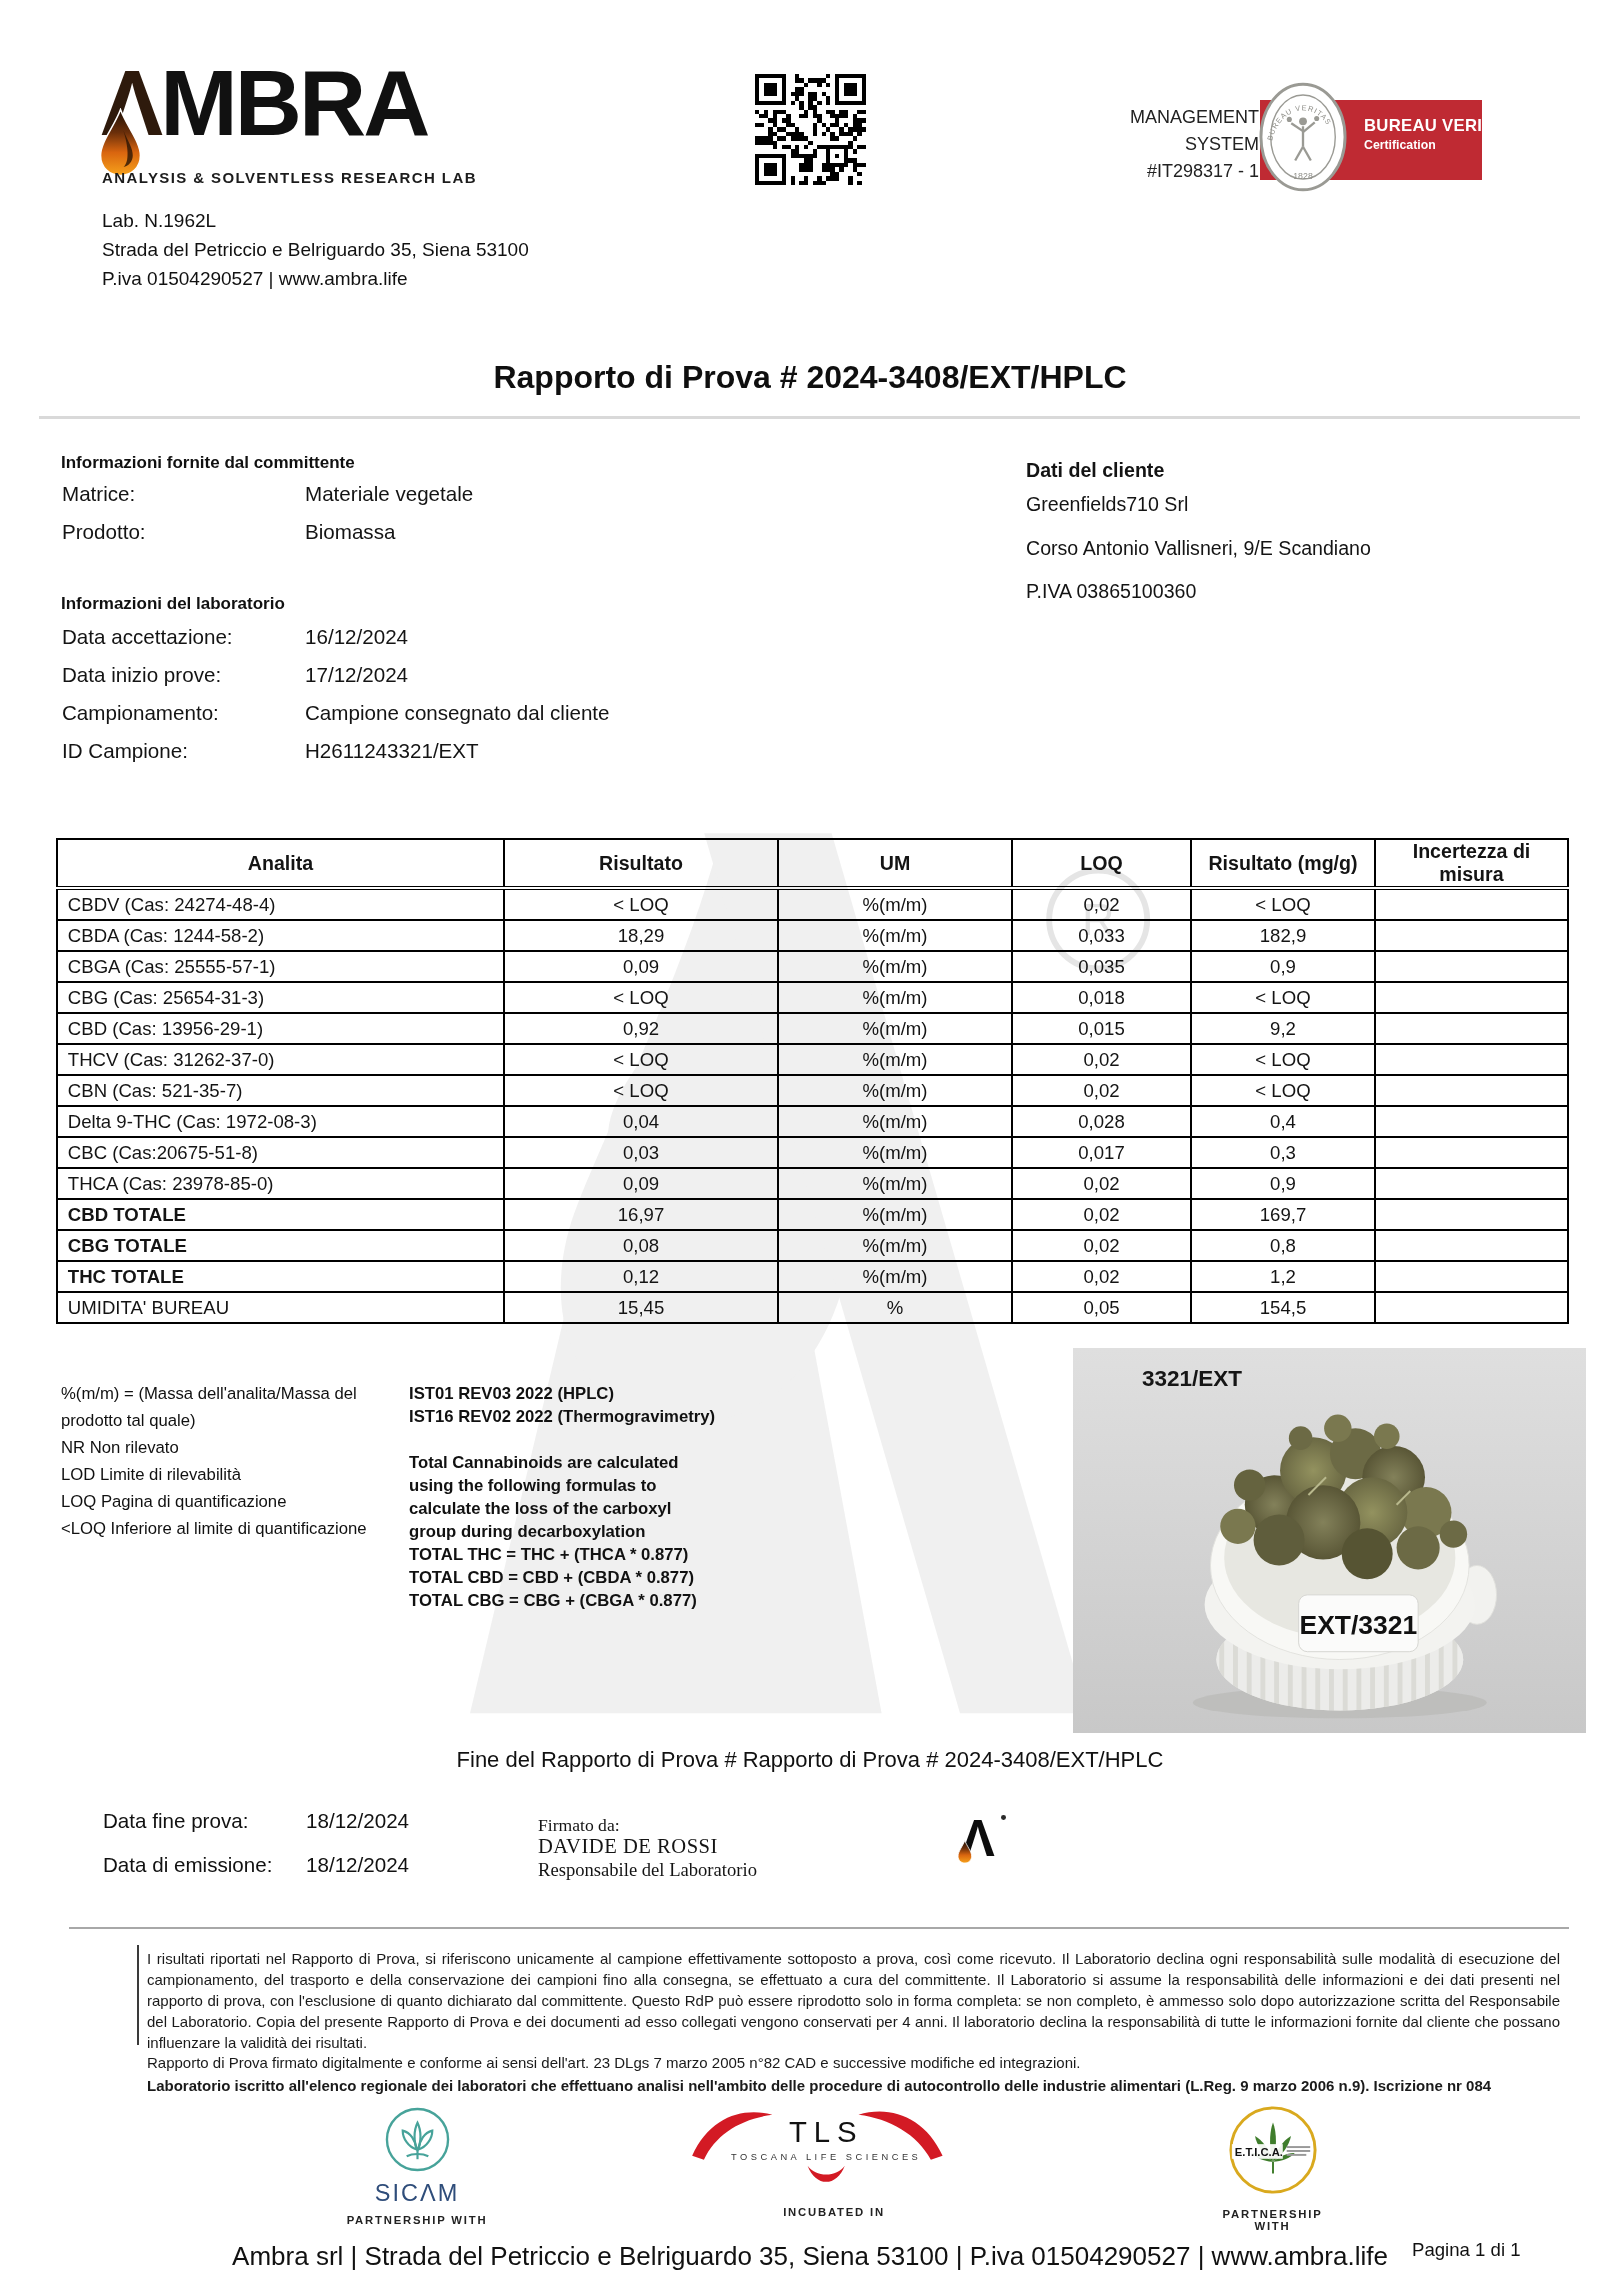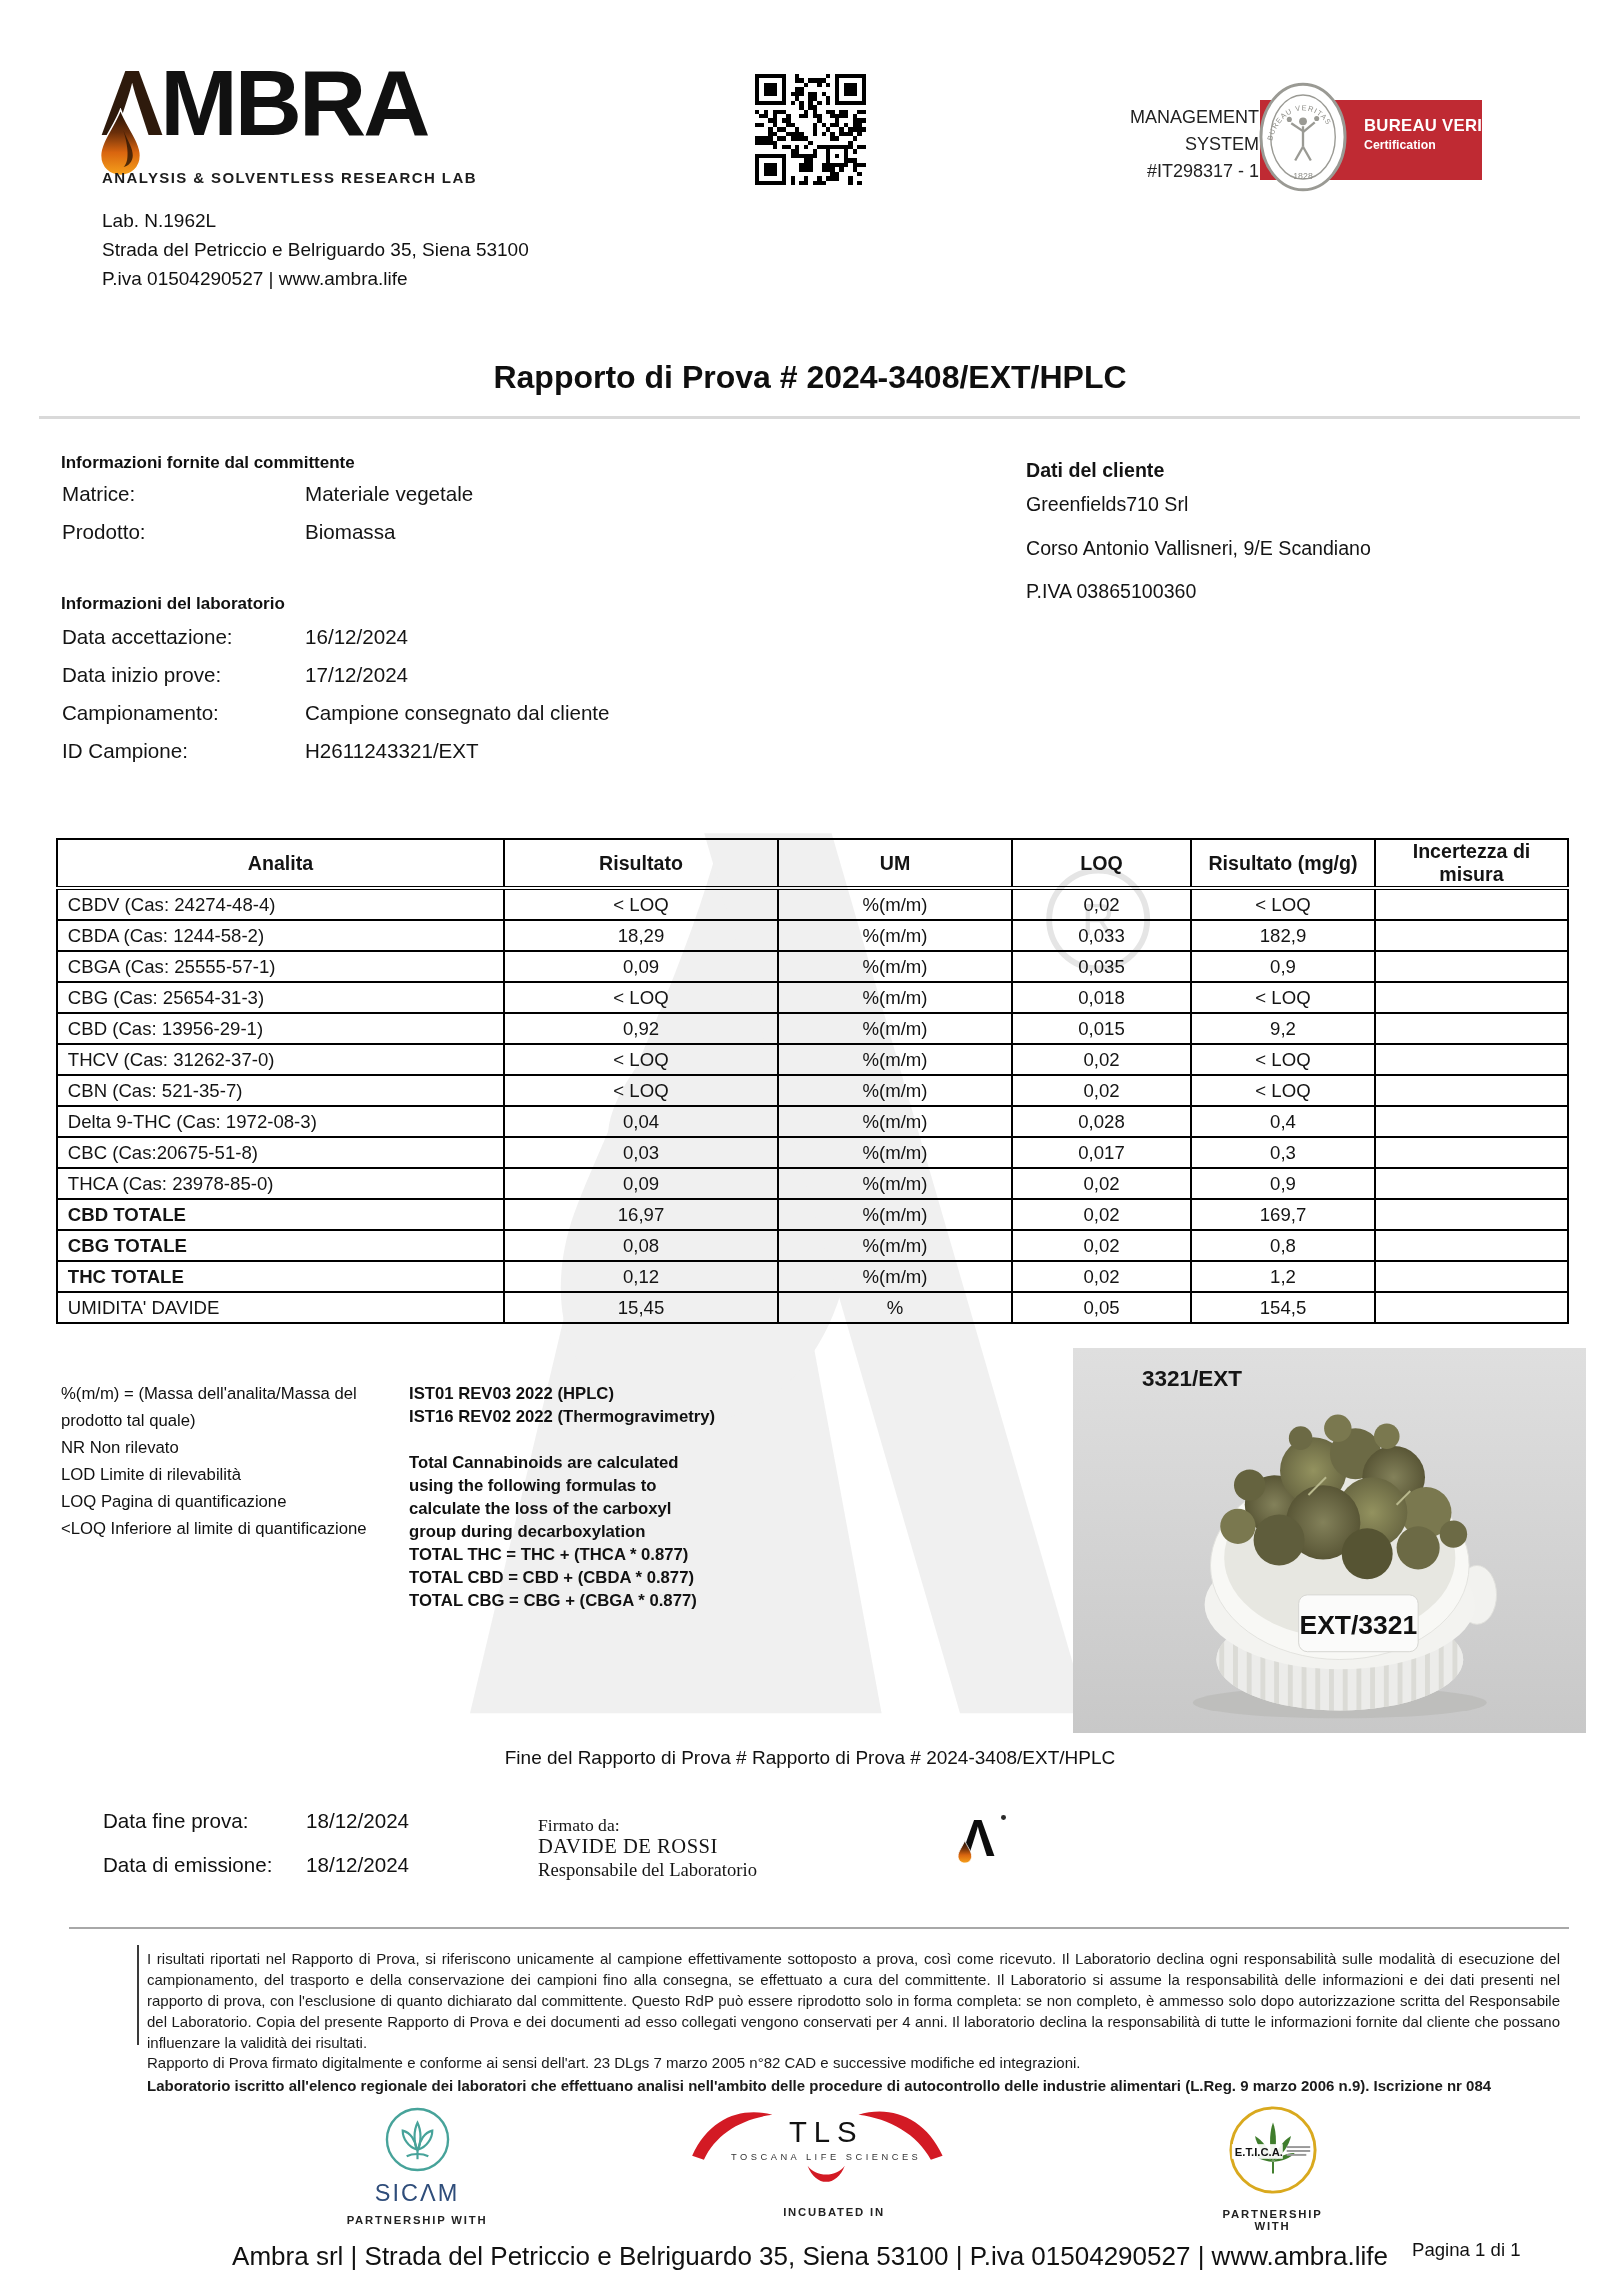--- a/index.html
+++ b/index.html
@@ -46,21 +46,21 @@
   .fn-left{position:absolute;left:61px;top:1380px;width:338px;font-size:16.7px;line-height:27px;color:#111;}
   .fn-mid{position:absolute;left:409px;top:1382px;width:353px;font-size:16.7px;font-weight:bold;
           line-height:23px;color:#111;}
   .fn-mid div{min-height:23px;}
 
   
   .photo{position:absolute;left:1073px;top:1348px;width:513px;height:385px;
          background:linear-gradient(180deg,#dfdfdf,#c8c8c8);}
   .photo-label{position:absolute;left:69px;top:17.6px;font-size:22.5px;font-weight:600;color:#161616;}
 
-  .end-line{position:absolute;left:0;top:1747px;width:1620px;text-align:center;font-size:19px;color:#111;}
+  .end-line{position:absolute;left:0;top:1747px;width:1620px;text-align:center;font-size:22px;color:#111;}
 
   .sig-label{position:absolute;font-size:20.6px;color:#111;}
   .serif{font-family:"Liberation Serif",serif;}
   .sig-mini{position:absolute;left:953px;top:1813px;width:59px;height:59px;}
   .sig-mini .lam{font-size:51px;font-weight:bold;color:#0d0d0d;line-height:1;}
 
   .rule2{position:absolute;left:69px;top:1927px;width:1500px;height:2px;background:#a8a8a8;}
   .tick{position:absolute;left:137px;top:1945px;width:2px;height:100px;background:#3a3a3a;}
 
   .disc{position:absolute;left:147px;width:1413px;font-size:15px;line-height:21px;color:#1a1a1a;}
@@ -286,21 +286,21 @@
         </tr>
         <tr>
           <td class="c-analita bold">THC TOTALE</td>
           <td>0,12</td>
           <td>%(m/m)</td>
           <td>0,02</td>
           <td>1,2</td>
           <td></td>
         </tr>
         <tr>
-          <td class="c-analita">UMIDITA' DAVIDE</td>
+          <td class="c-analita">UMIDITA' BUREAU</td>
           <td>15,45</td>
           <td>%</td>
           <td>0,05</td>
           <td>154,5</td>
           <td></td>
         </tr>
       </tbody>
   </table>
 
   <div class="fn-left">

